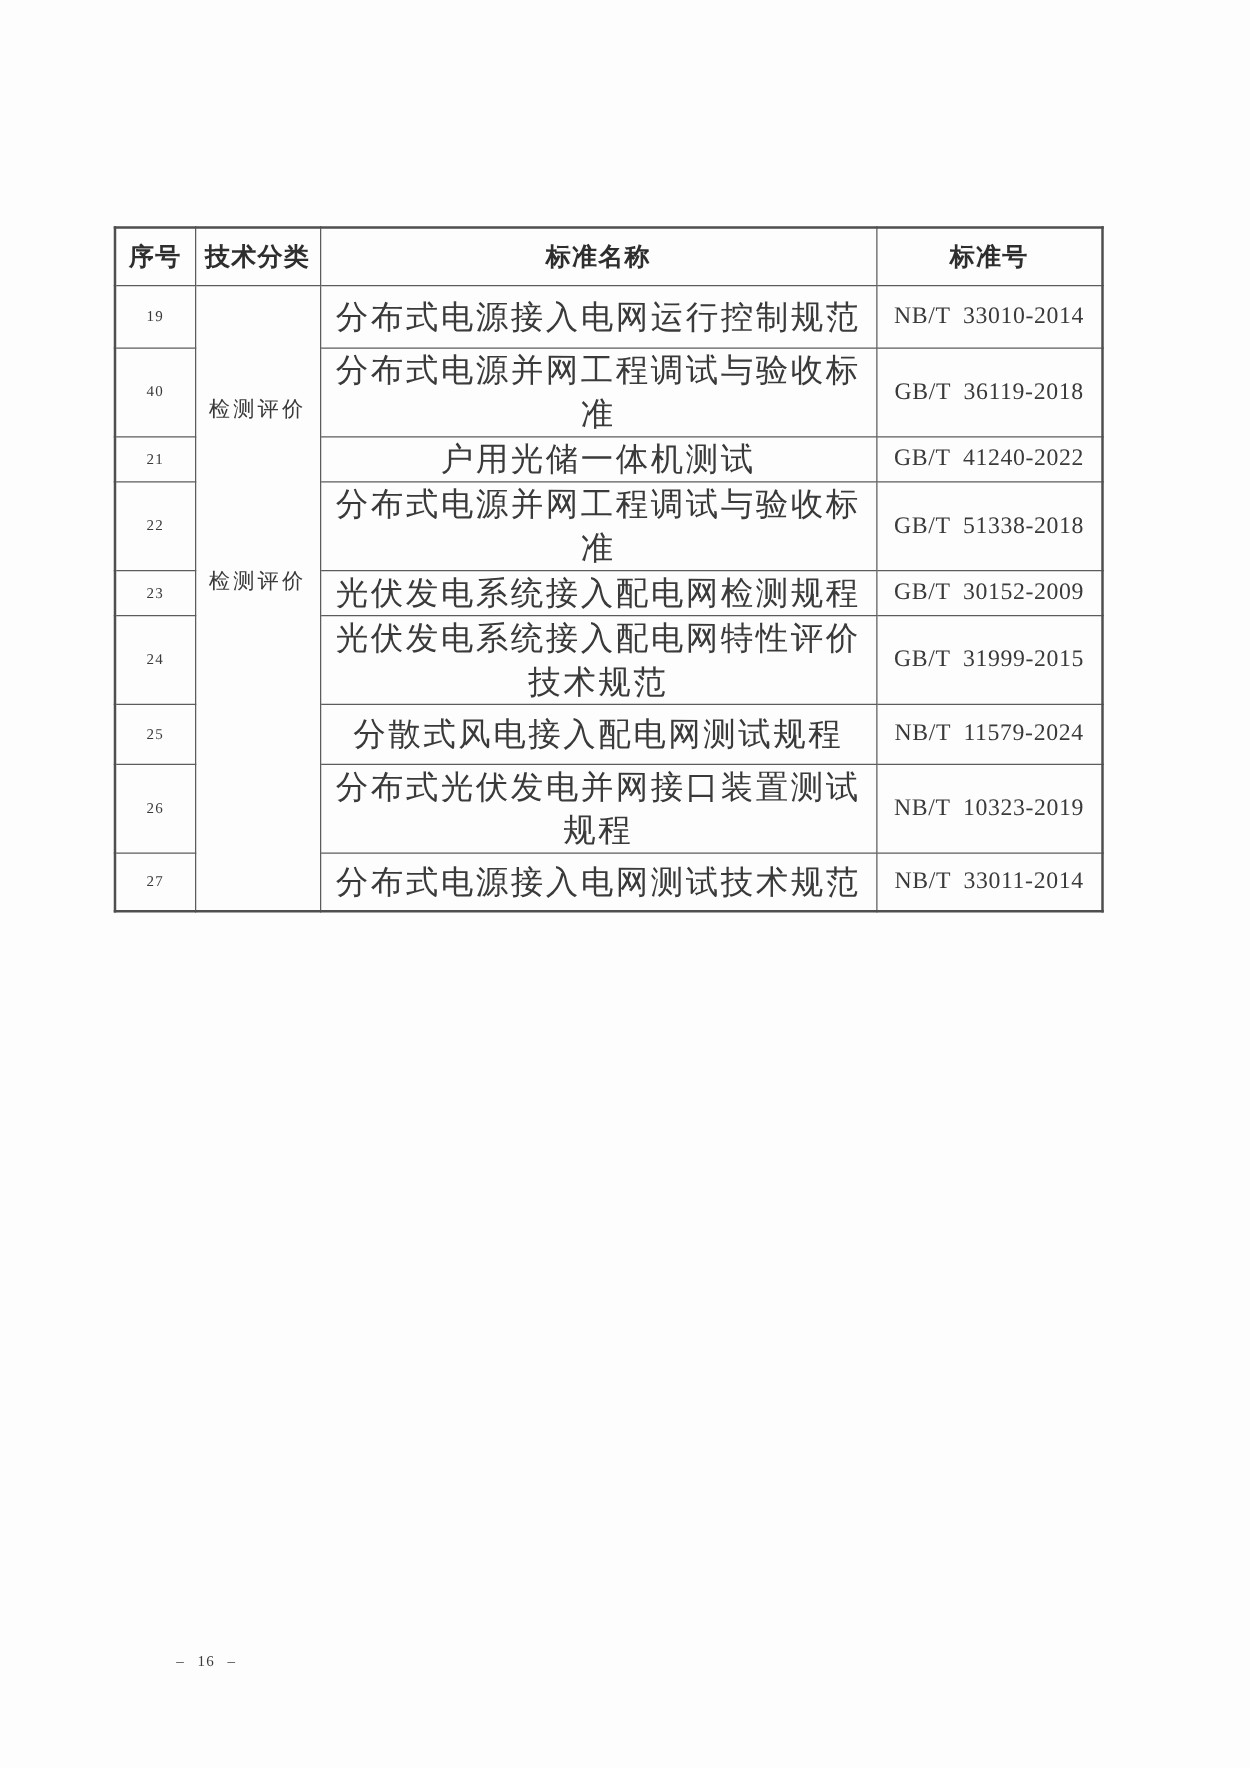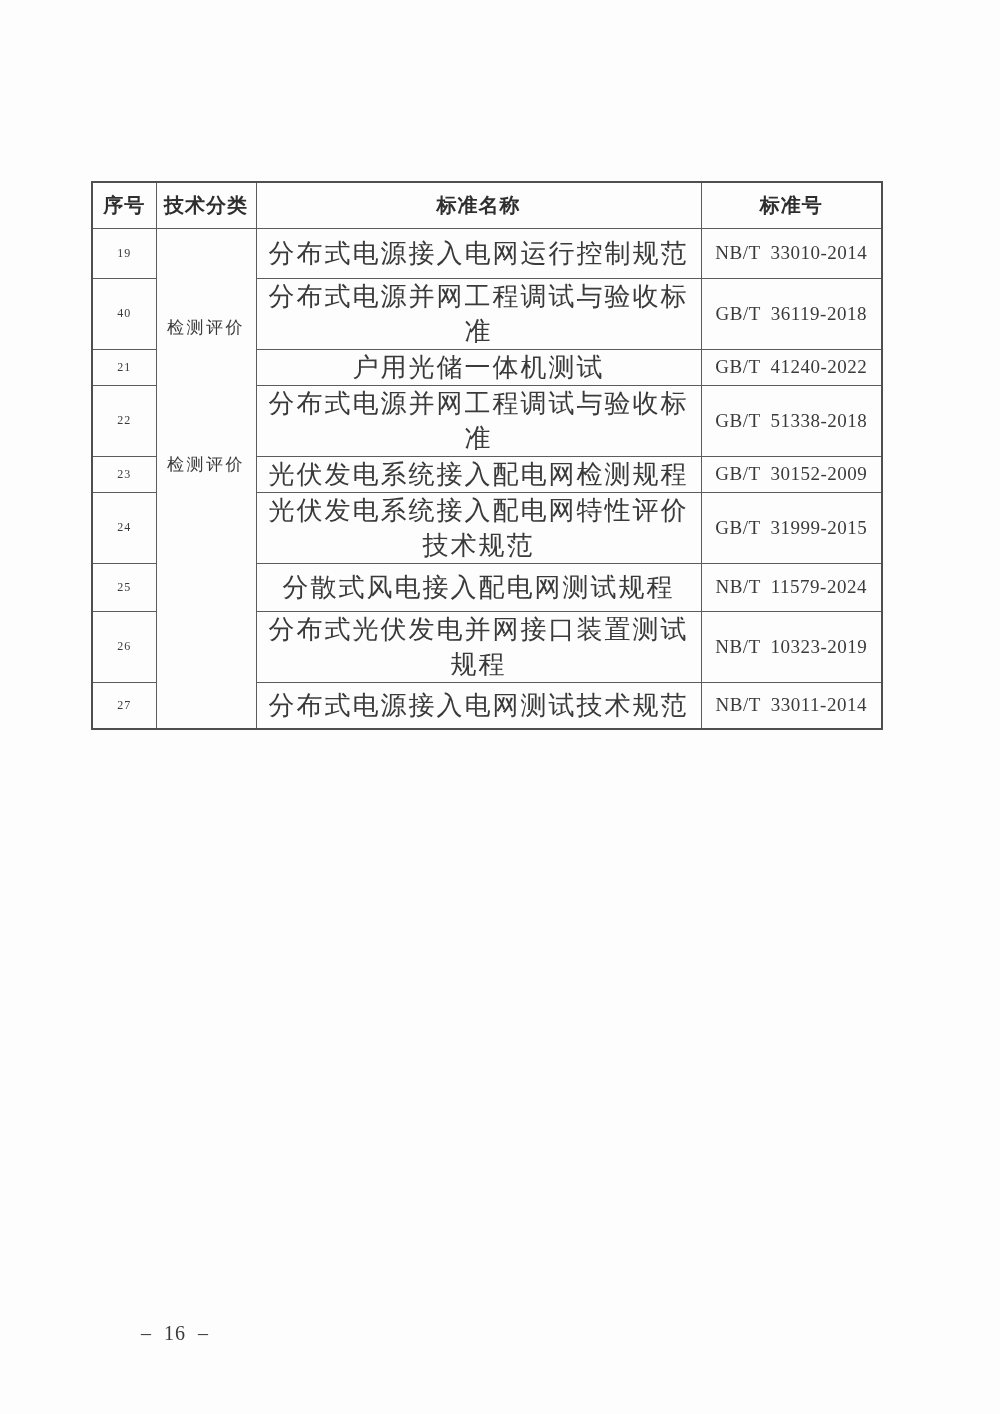--- a/index.html
+++ b/index.html
@@ -81,21 +81,21 @@
     font-size: 17px;
     letter-spacing: 2.5px;
     color: #3a3a3a;
   }
   .cat-label.first  { top: 26px; }
   .cat-label.second { top: 163px; }
   .page-number {
     position: absolute;
     left: 133px;
     top: 1314px;
-    font-size: 20px;
+    font-size: 12px;
     letter-spacing: 1px;
     word-spacing: 6px;
     color: #3a3a3a;
   }
 </style>
 </head>
 <body>
 
 <div class="page">
 

